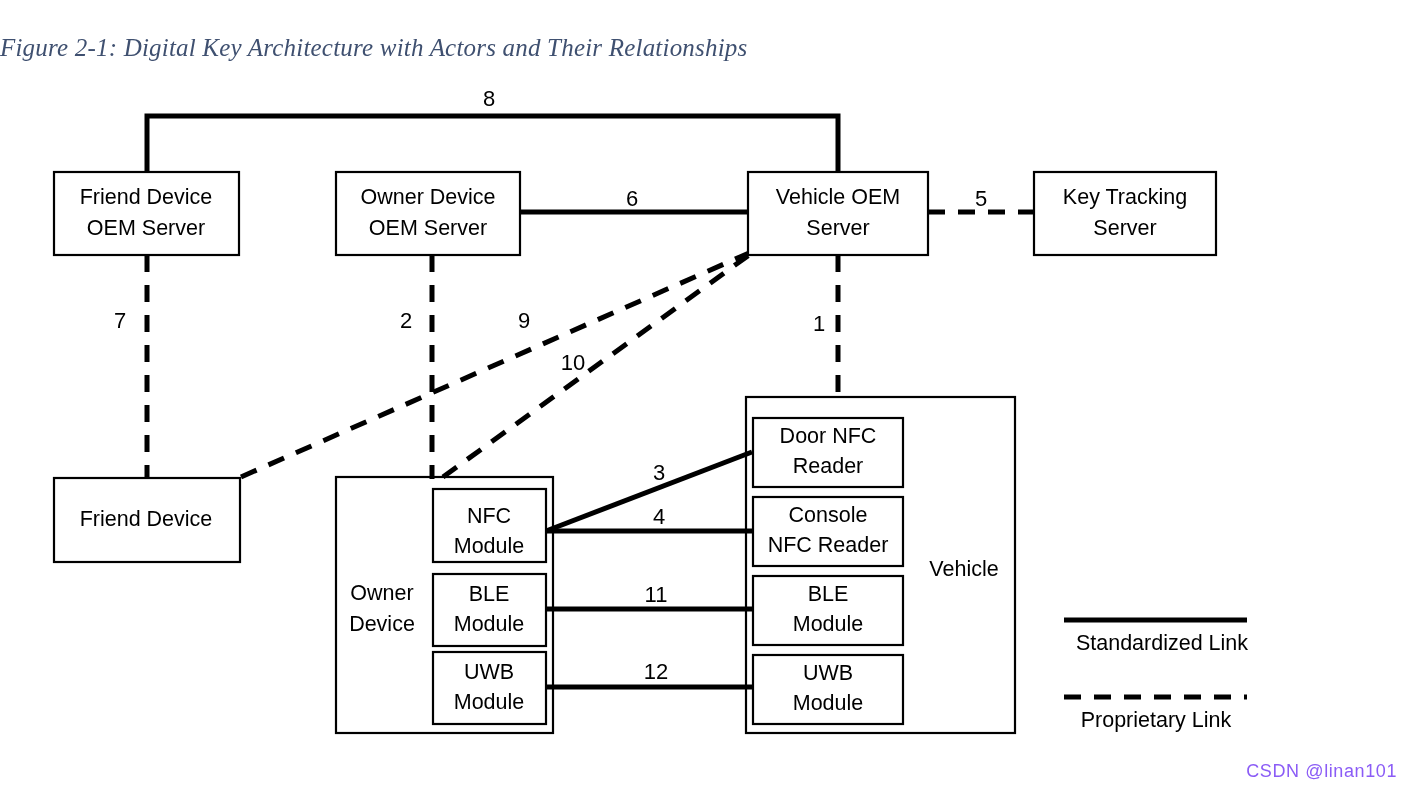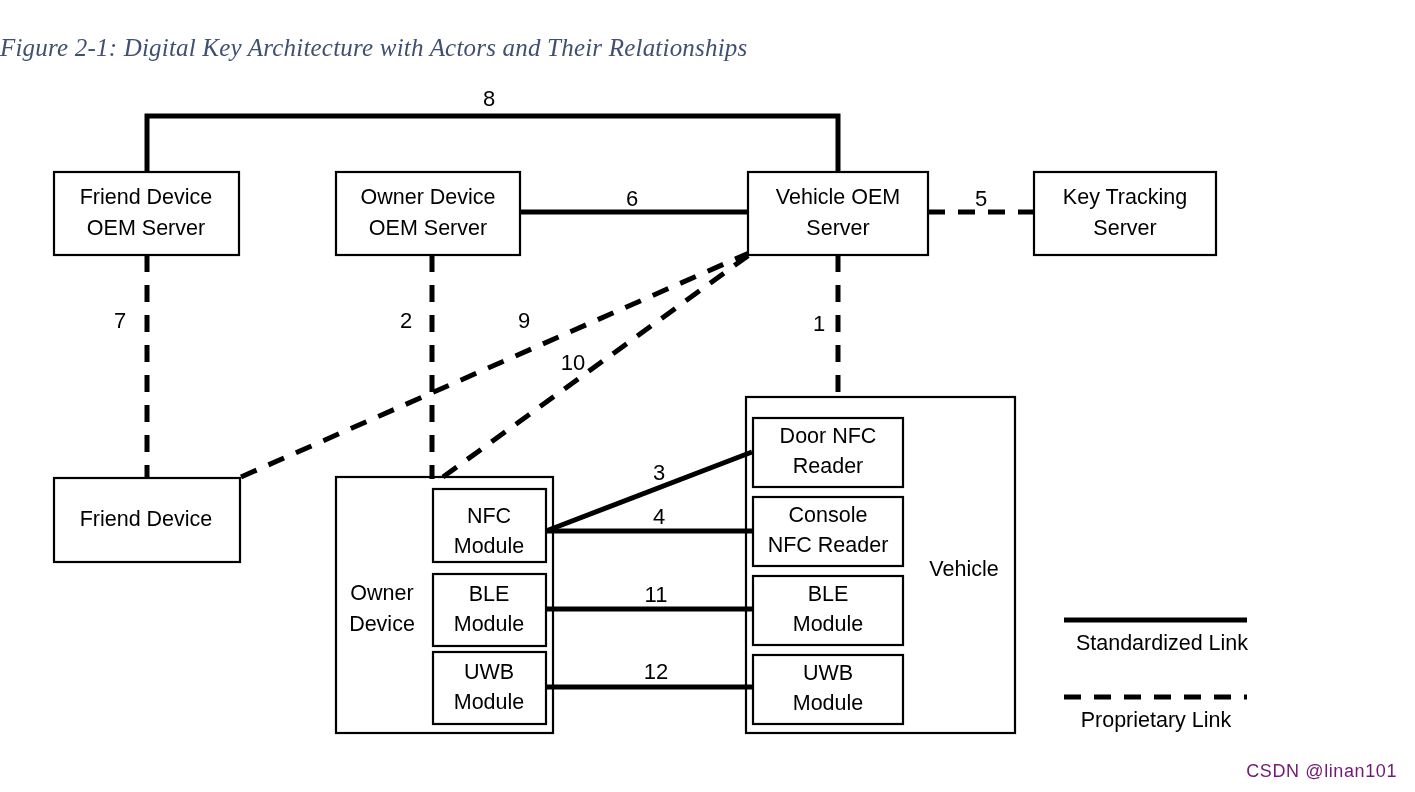--- a/index.html
+++ b/index.html
@@ -74,21 +74,21 @@
     fill: #000000;
     text-anchor: middle;
     dominant-baseline: middle;
   }
   #watermark {
     position: absolute;
     right: 18px;
     bottom: 10px;
     font-family: "Liberation Sans", sans-serif;
     font-size: 18px;
-    color: #701a75;
+    color: #8b5cf6;
     letter-spacing: 0.6px;
   }
 </style>
 </head>
 <body>
 
 <div id="figure-title">Figure 2-1: Digital Key Architecture with Actors and Their Relationships</div>
 
 <svg id="diagram-svg" width="1415" height="792" viewBox="0 0 1415 792">
 

